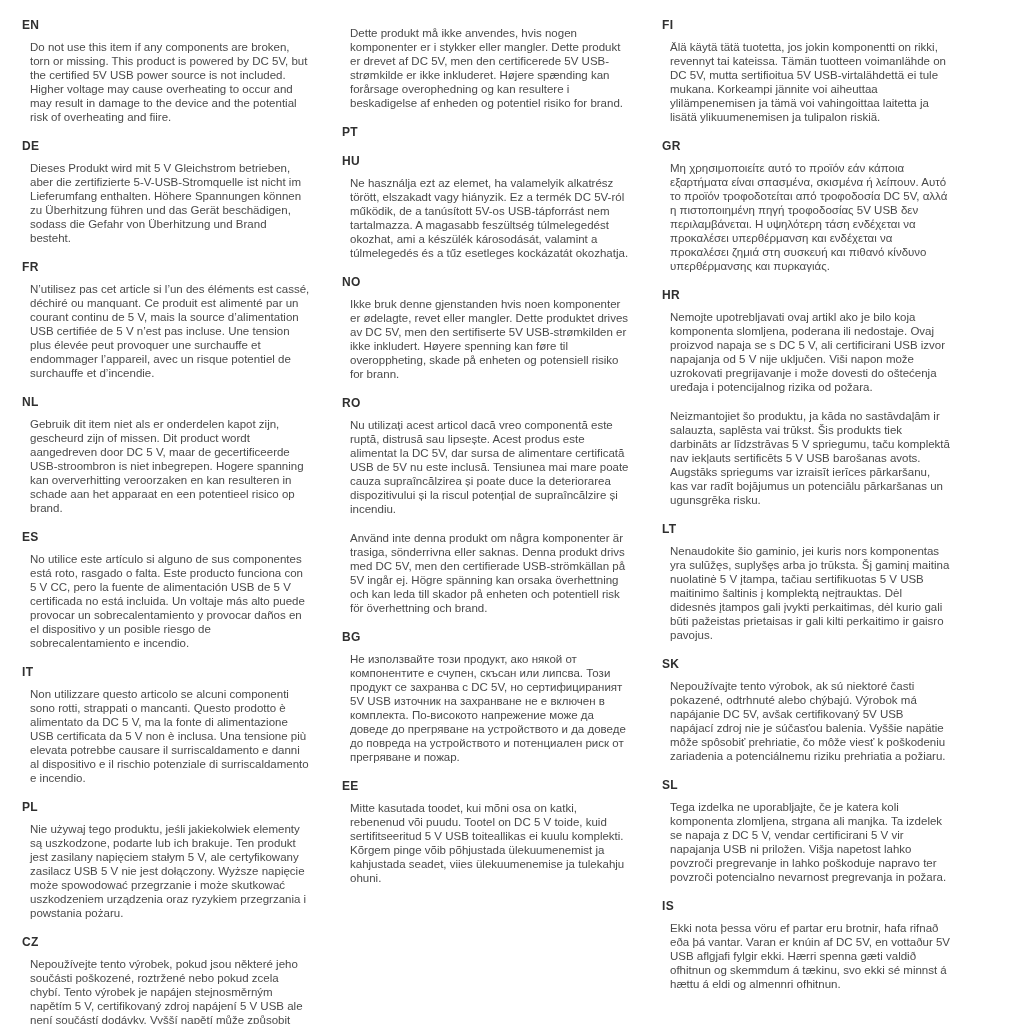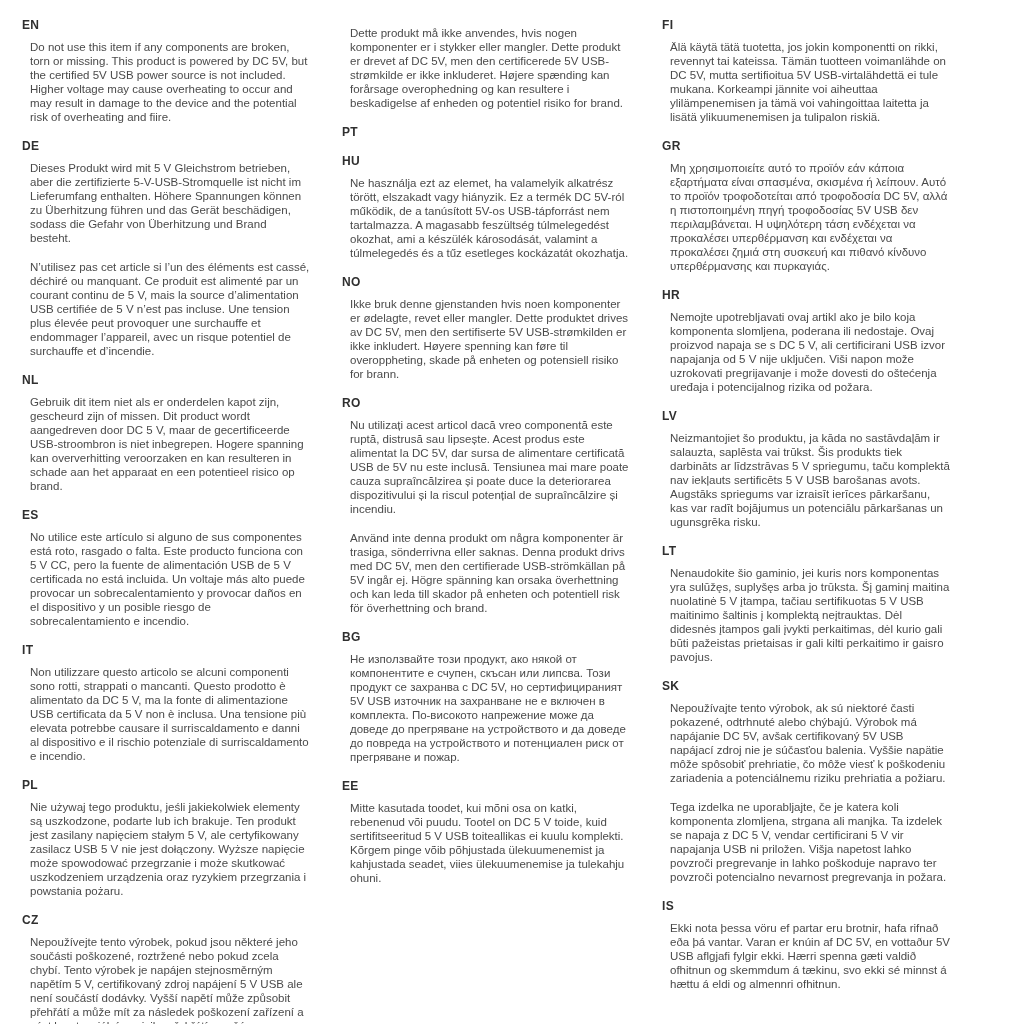--- a/index.html
+++ b/index.html
@@ -49,20 +49,21 @@
   <div class="col">
       <div class="section">
         <div class="lang-code">EN</div>
         <p class="lang-text">Do not use this item if any components are broken, torn or missing. This product is powered by DC 5V, but the certified 5V USB power source is not included. Higher voltage may cause overheating to occur and may result in damage to the device and the potential risk of overheating and fiire.</p>
       </div>
       <div class="section">
         <div class="lang-code">DE</div>
         <p class="lang-text">Dieses Produkt wird mit 5 V Gleichstrom betrieben, aber die zertifizierte 5-V-USB-Stromquelle ist nicht im Lieferumfang enthalten. Höhere Spannungen können zu Überhitzung führen und das Gerät beschädigen, sodass die Gefahr von Überhitzung und Brand besteht.</p>
       </div>
       <div class="section">
+        <div class="lang-code">FR</div>
         <p class="lang-text">N’utilisez pas cet article si l’un des éléments est cassé, déchiré ou manquant. Ce produit est alimenté par un courant continu de 5 V, mais la source d’alimentation USB certifiée de 5 V n’est pas incluse. Une tension plus élevée peut provoquer une surchauffe et endommager l’appareil, avec un risque potentiel de surchauffe et d’incendie.</p>
       </div>
       <div class="section">
         <div class="lang-code">NL</div>
         <p class="lang-text">Gebruik dit item niet als er onderdelen kapot zijn, gescheurd zijn of missen. Dit product wordt aangedreven door DC 5 V, maar de gecertificeerde USB-stroombron is niet inbegrepen. Hogere spanning kan oververhitting veroorzaken en kan resulteren in schade aan het apparaat en een potentieel risico op brand.</p>
       </div>
       <div class="section">
         <div class="lang-code">ES</div>
         <p class="lang-text">No utilice este artículo si alguno de sus componentes está roto, rasgado o falta. Este producto funciona con 5 V CC, pero la fuente de alimentación USB de 5 V certificada no está incluida. Un voltaje más alto puede provocar un sobrecalentamiento y provocar daños en el dispositivo y un posible riesgo de sobrecalentamiento e incendio.</p>
       </div>
@@ -117,32 +118,32 @@
       </div>
       <div class="section">
         <div class="lang-code">GR</div>
         <p class="lang-text">Μη χρησιμοποιείτε αυτό το προϊόν εάν κάποια εξαρτήματα είναι σπασμένα, σκισμένα ή λείπουν. Αυτό το προϊόν τροφοδοτείται από τροφοδοσία DC 5V, αλλά η πιστοποιημένη πηγή τροφοδοσίας 5V USB δεν περιλαμβάνεται. Η υψηλότερη τάση ενδέχεται να προκαλέσει υπερθέρμανση και ενδέχεται να προκαλέσει ζημιά στη συσκευή και πιθανό κίνδυνο υπερθέρμανσης και πυρκαγιάς.</p>
       </div>
       <div class="section">
         <div class="lang-code">HR</div>
         <p class="lang-text">Nemojte upotrebljavati ovaj artikl ako je bilo koja komponenta slomljena, poderana ili nedostaje. Ovaj proizvod napaja se s DC 5 V, ali certificirani USB izvor napajanja od 5 V nije uključen. Viši napon može uzrokovati pregrijavanje i može dovesti do oštećenja uređaja i potencijalnog rizika od požara.</p>
       </div>
       <div class="section">
-        <div class="lang-code">LV</div>
         <p class="lang-text">Neizmantojiet šo produktu, ja kāda no sastāvdaļām ir salauzta, saplēsta vai trūkst. Šis produkts tiek darbināts ar līdzstrāvas 5 V spriegumu, taču komplektā nav iekļauts sertificēts 5 V USB barošanas avots. Augstāks spriegums var izraisīt ierīces pārkaršanu, kas var radīt bojājumus un potenciālu pārkaršanas un ugunsgrēka risku.</p>
       </div>
       <div class="section">
         <div class="lang-code">LT</div>
         <p class="lang-text">Nenaudokite šio gaminio, jei kuris nors komponentas yra sulūžęs, suplyšęs arba jo trūksta. Šį gaminį maitina nuolatinė 5 V įtampa, tačiau sertifikuotas 5 V USB maitinimo šaltinis į komplektą neįtrauktas. Dėl didesnės įtampos gali įvykti perkaitimas, dėl kurio gali būti pažeistas prietaisas ir gali kilti perkaitimo ir gaisro pavojus.</p>
       </div>
       <div class="section">
         <div class="lang-code">SK</div>
         <p class="lang-text">Nepoužívajte tento výrobok, ak sú niektoré časti pokazené, odtrhnuté alebo chýbajú. Výrobok má napájanie DC 5V, avšak certifikovaný 5V USB napájací zdroj nie je súčasťou balenia. Vyššie napätie môže spôsobiť prehriatie, čo môže viesť k poškodeniu zariadenia a potenciálnemu riziku prehriatia a požiaru.</p>
       </div>
       <div class="section">
+        <div class="lang-code">SL</div>
         <p class="lang-text">Tega izdelka ne uporabljajte, če je katera koli komponenta zlomljena, strgana ali manjka. Ta izdelek se napaja z DC 5 V, vendar certificirani 5 V vir napajanja USB ni priložen. Višja napetost lahko povzroči pregrevanje in lahko poškoduje napravo ter povzroči potencialno nevarnost pregrevanja in požara.</p>
       </div>
       <div class="section">
         <div class="lang-code">IS</div>
         <p class="lang-text">Ekki nota þessa vöru ef partar eru brotnir, hafa rifnað eða þá vantar. Varan er knúin af DC 5V, en vottaður 5V USB aflgjafi fylgir ekki. Hærri spenna gæti valdið ofhitnun og skemmdum á tækinu, svo ekki sé minnst á hættu á eldi og almennri ofhitnun.</p>
       </div>
     </div>
 </div>
 
 </body></html>

